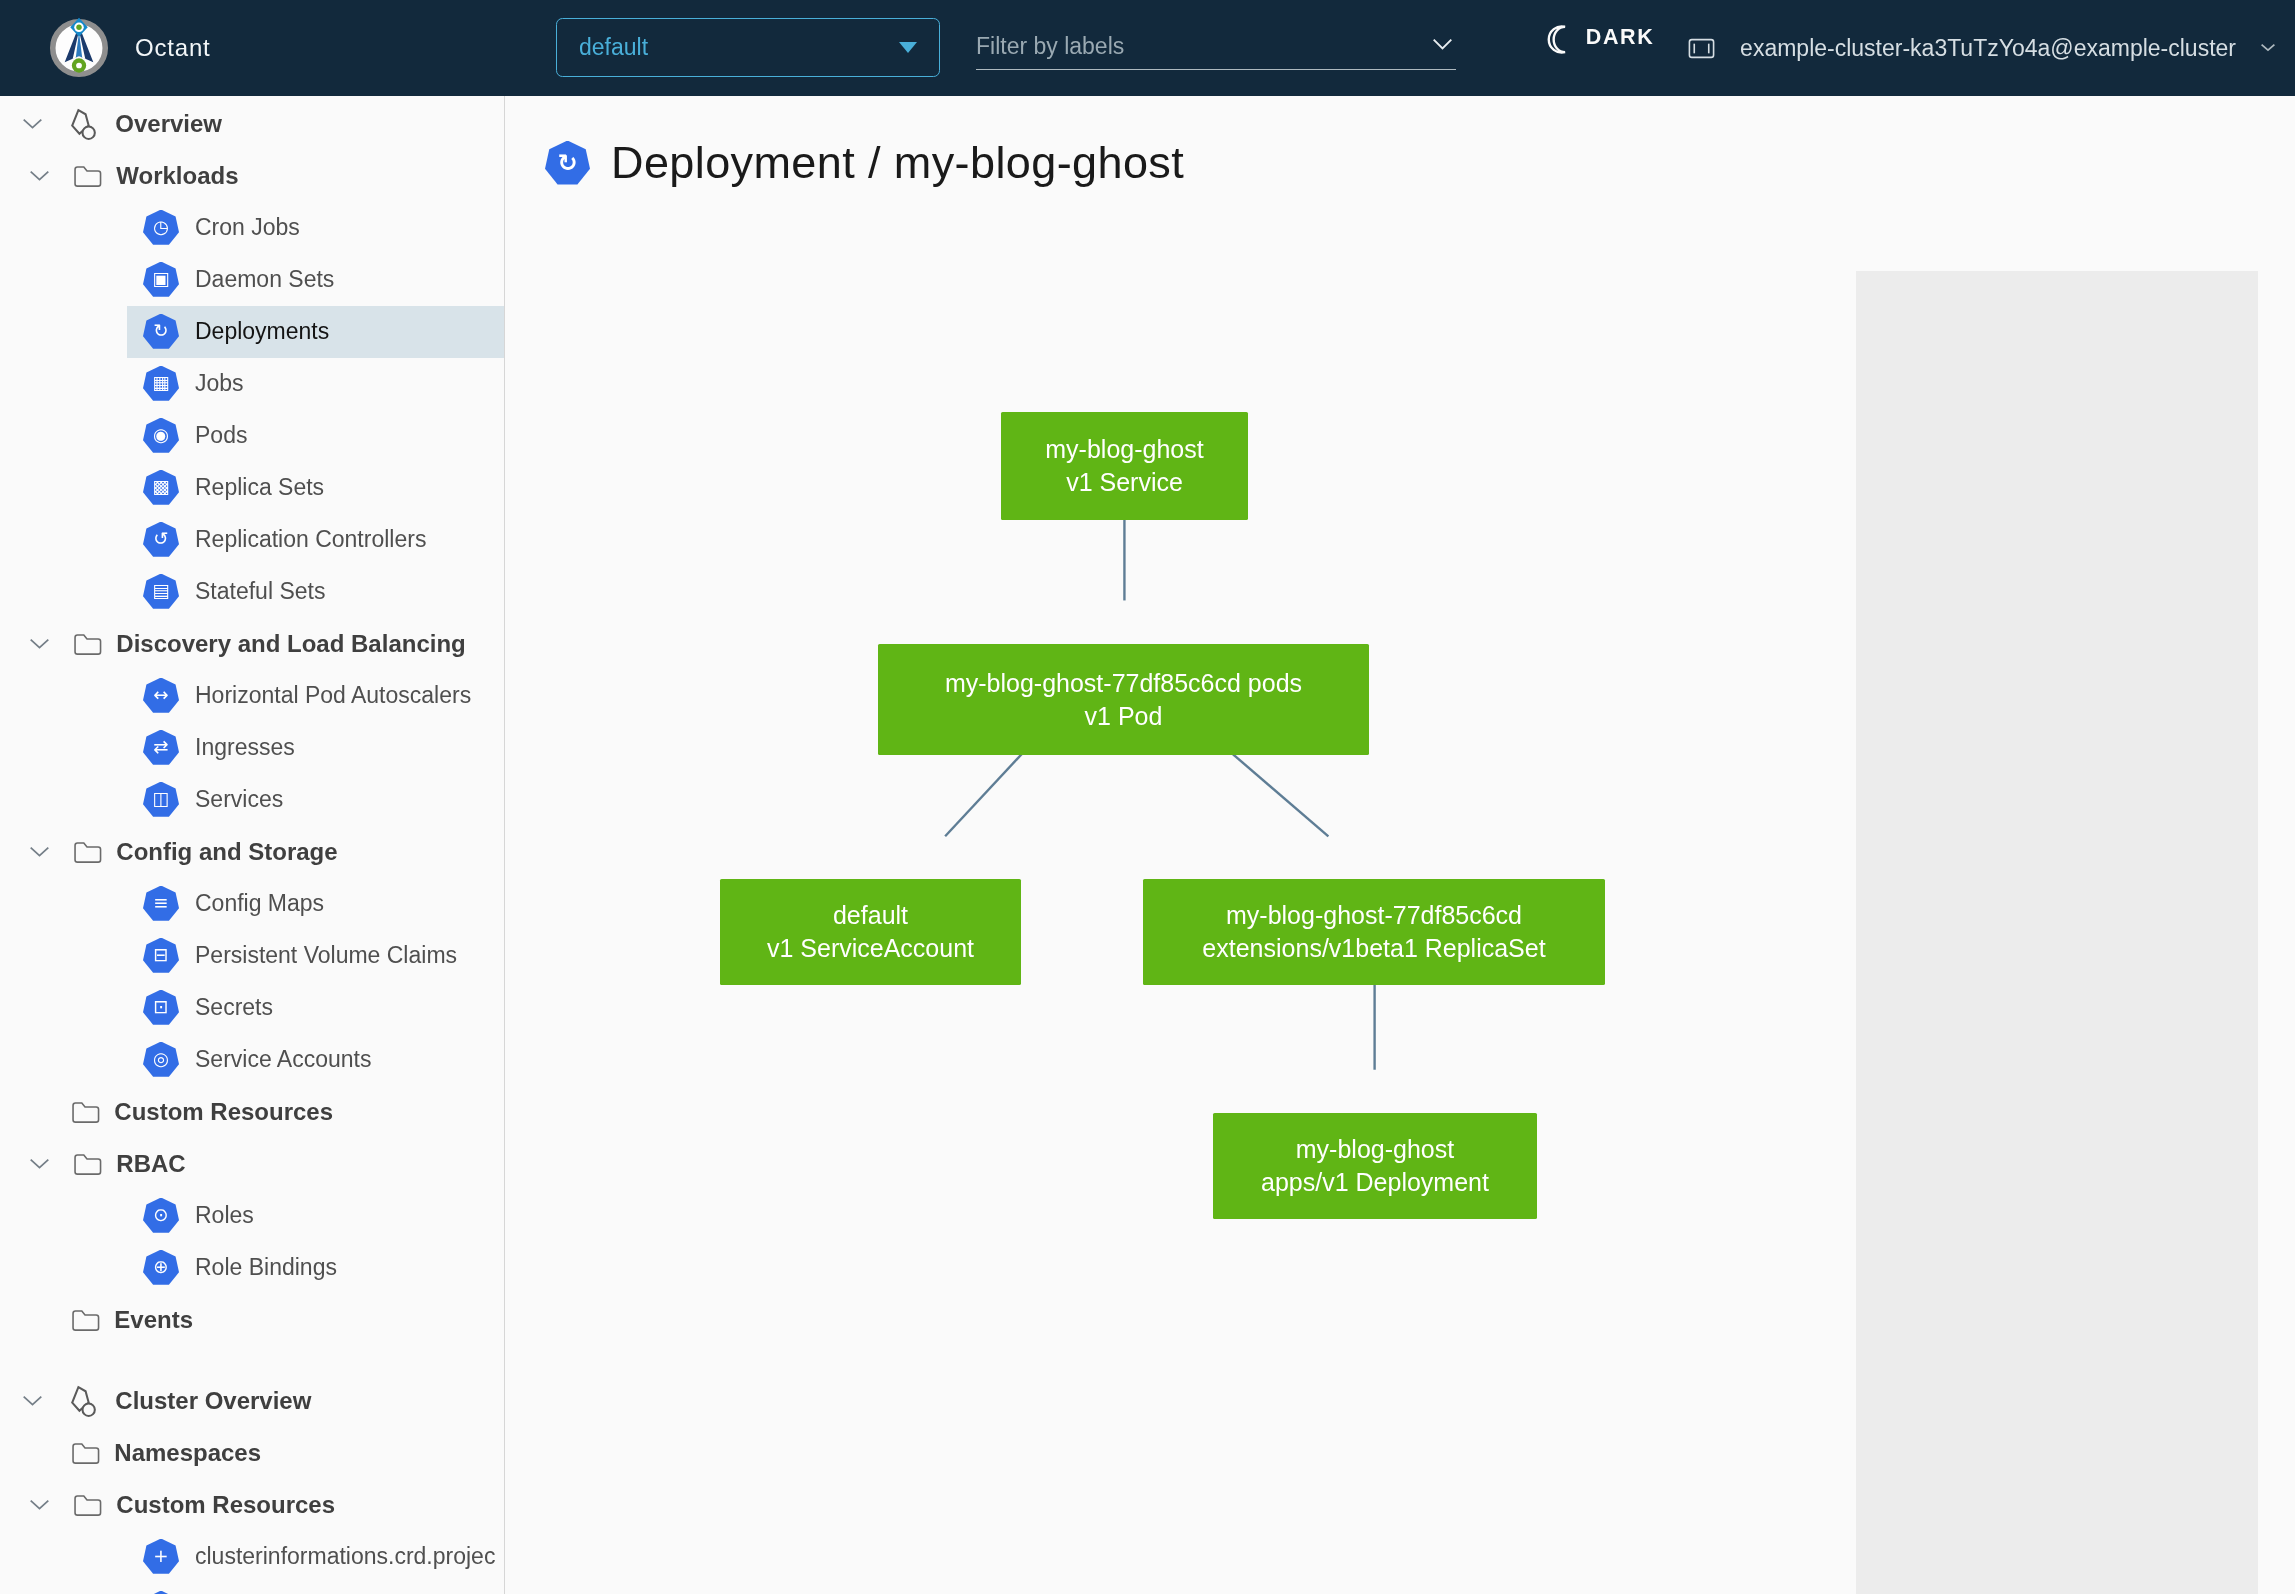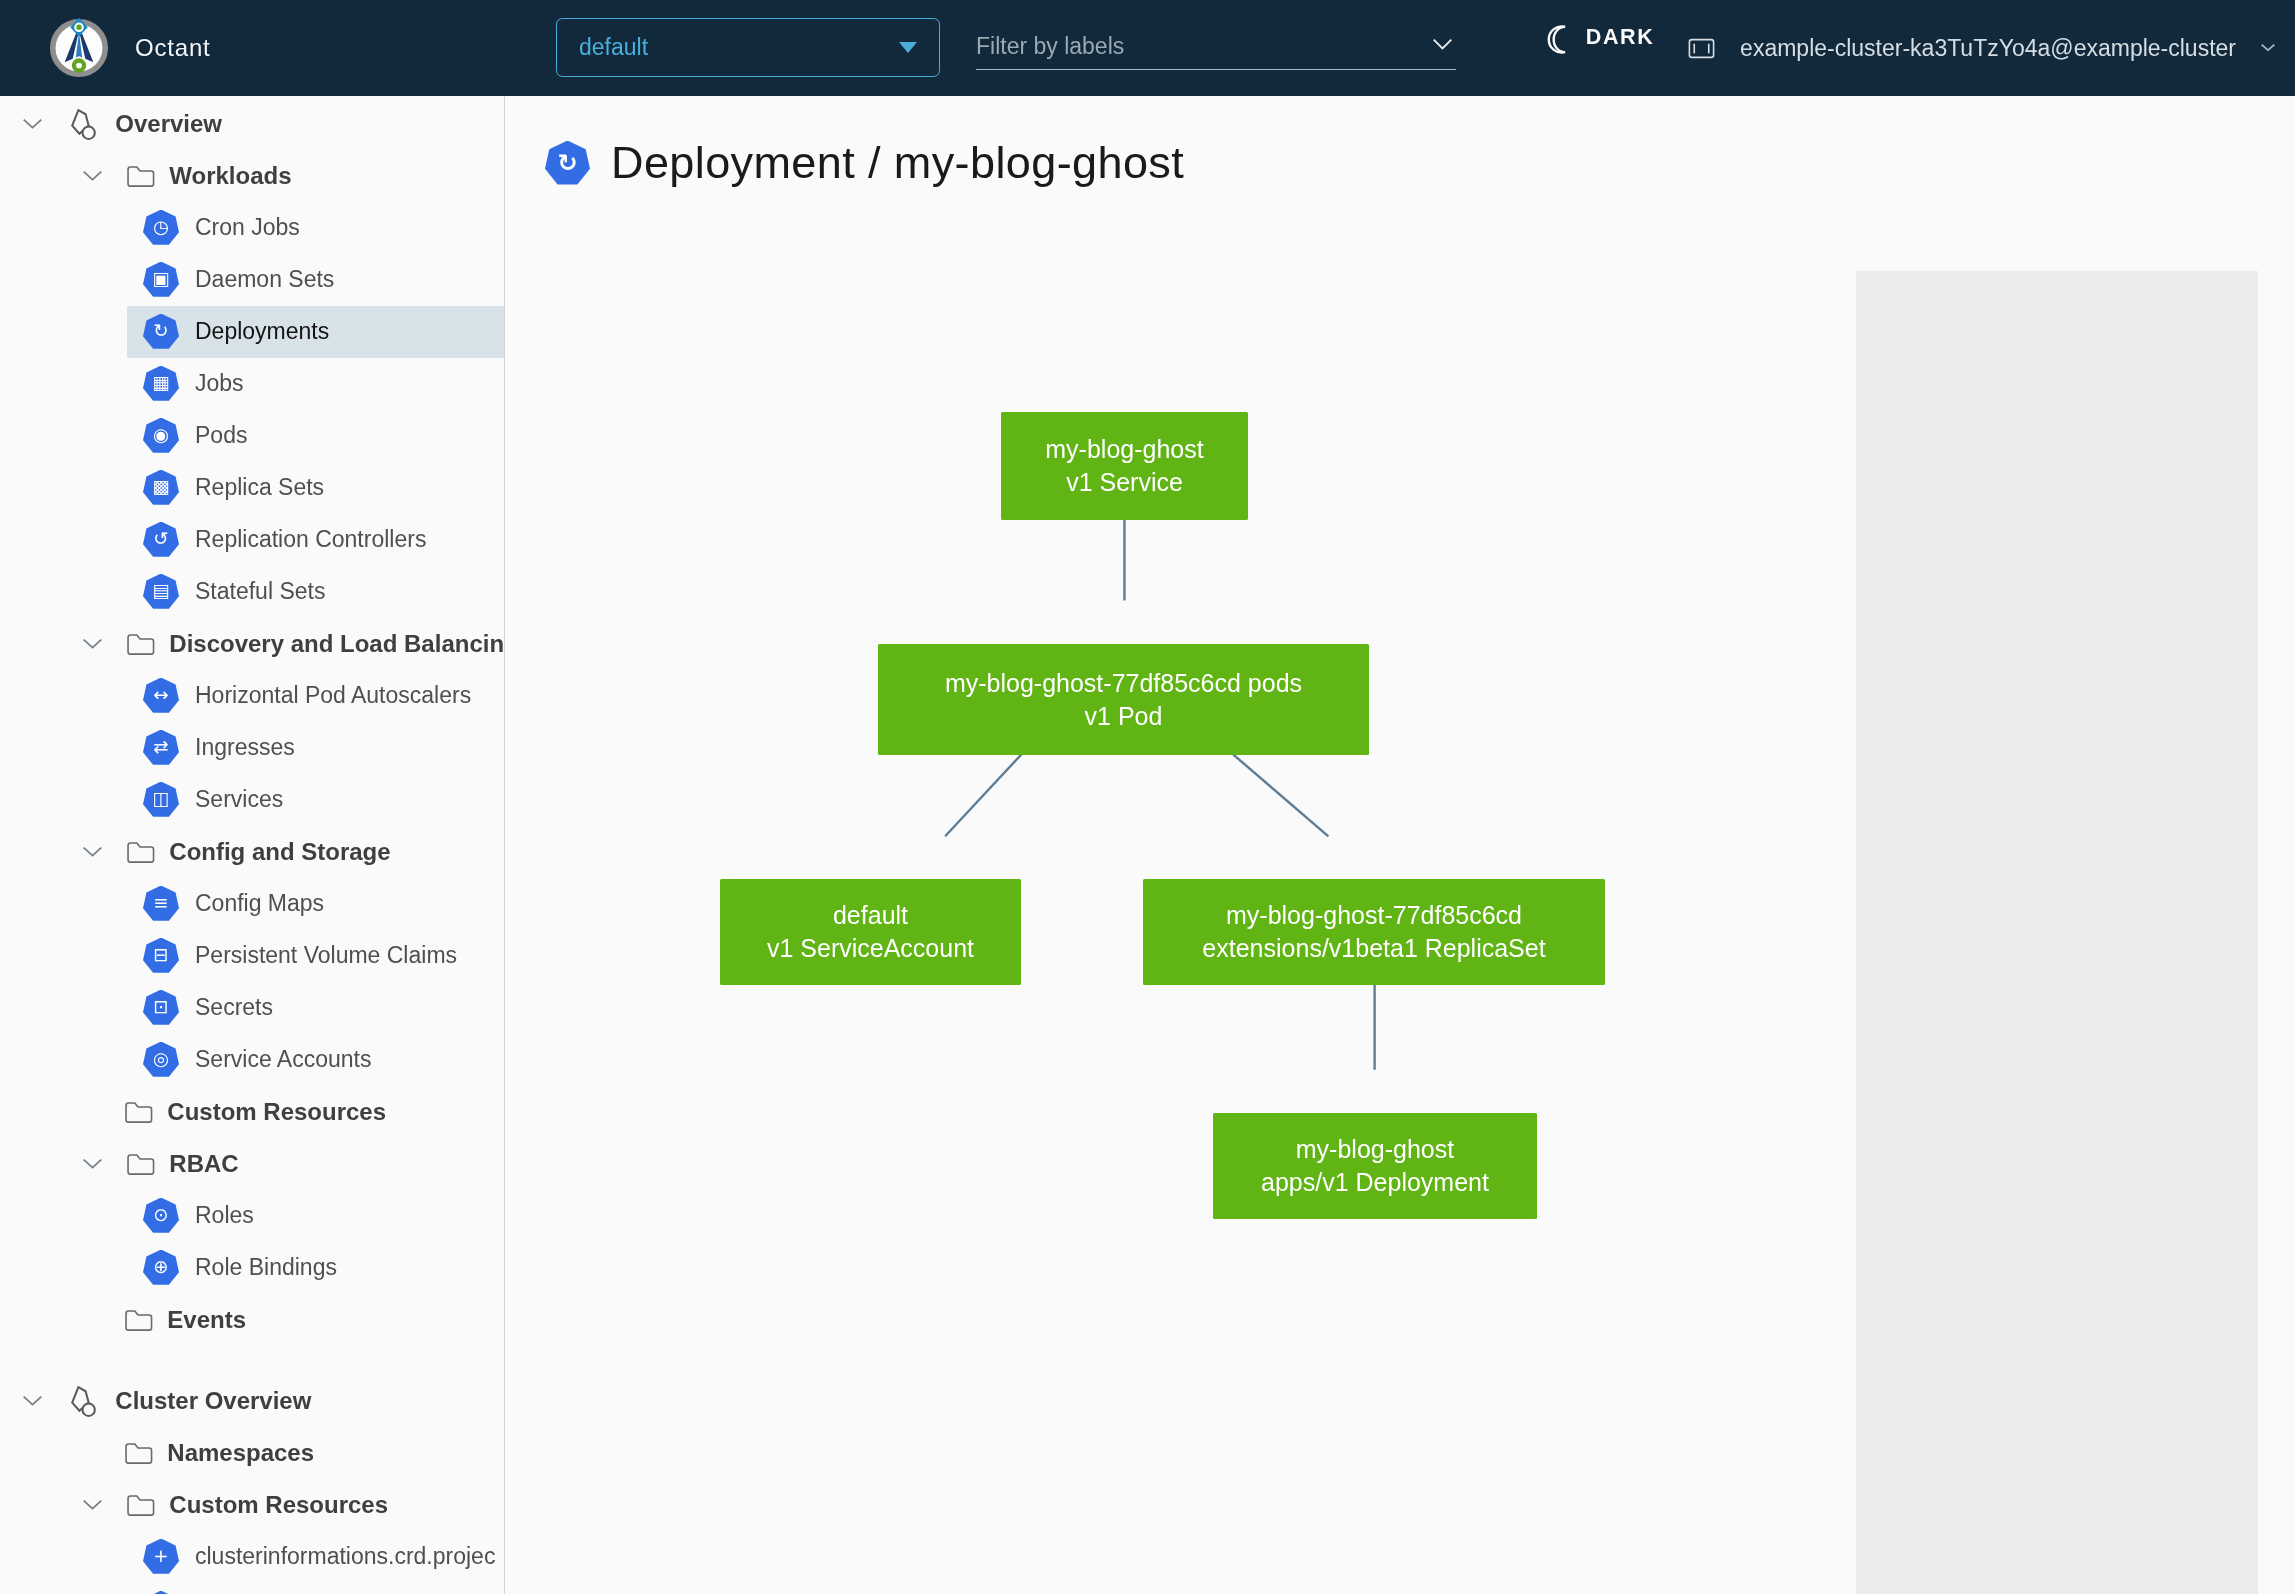--- a/index.html
+++ b/index.html
@@ -34,21 +34,21 @@
 
   
   .sidebar { position:absolute; left:0; top:96px; width:505px; height:1498px; background:#FAFAFA;
              border-right:0.8px solid #D6D6D6; padding-top:1.6px; overflow:hidden; z-index:5; }
   .row { height:52px; display:flex; align-items:center; cursor:pointer; white-space:nowrap; overflow:hidden; }
   .row .lbl { font-size:23px; color:#4F4F4F; }
   .row.sec { padding-left:22px; }
   .row.sec .lbl, .row.grp .lbl { font-weight:700; color:#3F3F3F; font-size:24px; }
   .row.sec .chev { margin-right:21px; }
   .row.sec .appic { margin-right:14.3px; }
-  .row.grp { padding-left:82px; }
+  .row.grp { padding-left:29px; }
   .row.grp .chev { margin-right:22px; }
   .row.grp .fold { margin-right:14.3px; }
   .row.grp .chsp { width:41px; flex:0 0 41px; }
   .row.itm { padding-left:143px; }
   .row.itm .k8icon { margin-right:16px; }
   .row.itm.selected { background:linear-gradient(to right, rgba(0,0,0,0) 127px, #D8E3E9 127px); }
   .row.itm.selected .lbl { color:#141414; }
   .spacer36 { height:29px; }
 
   .chev { width:21px; height:12px; stroke:#747E87; stroke-width:2.2; fill:none; flex:0 0 21px; }

